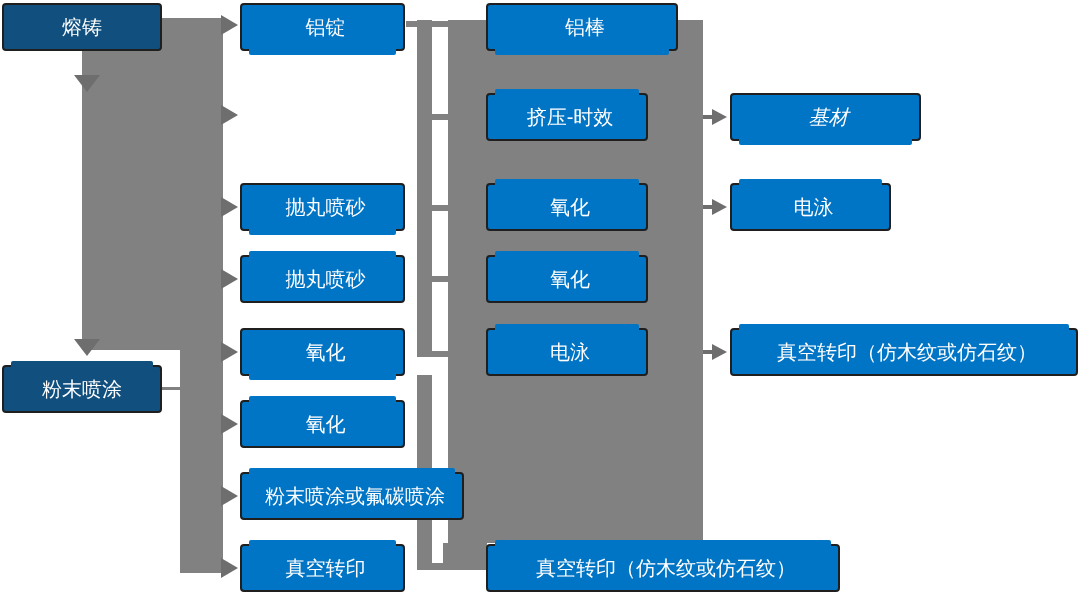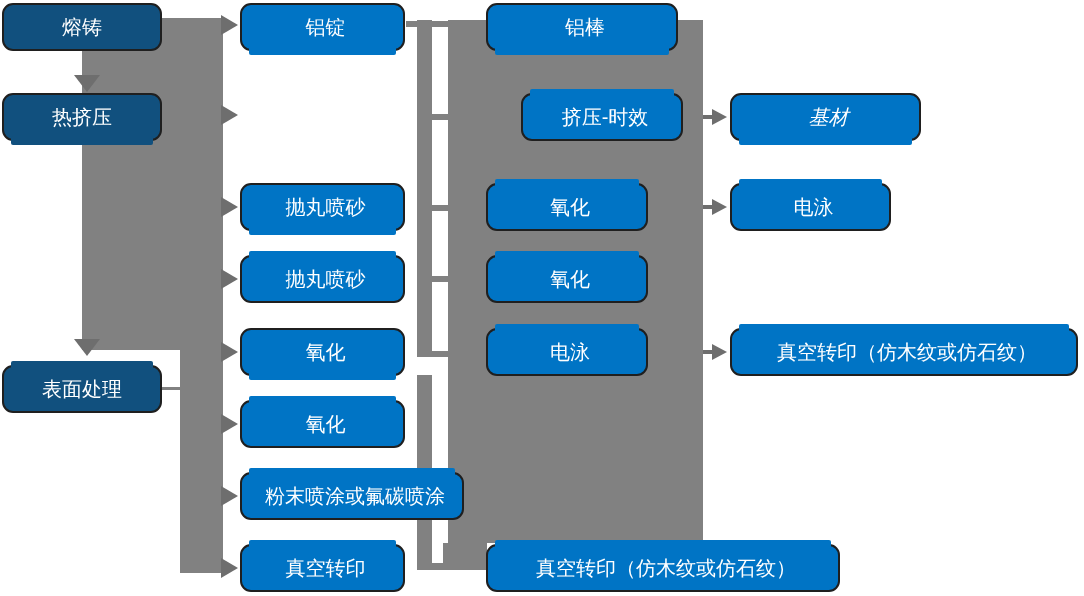--- a/index.html
+++ b/index.html
@@ -28,21 +28,21 @@
     border-top:17px solid var(--arrow-gray,#6e6e6e);
   }
   .tail{position:absolute;background:var(--arrow-gray,#6e6e6e);z-index:1;}
   
   .node{
     position:absolute;height:48px;box-sizing:border-box;
     display:flex;align-items:center;justify-content:center;
     color:var(--text,#ffffff);
     font-size:20px;font-weight:500;white-space:nowrap;
     border:2px solid var(--box-border,#1f1f1f);
-    border-radius:11px;
+    border-radius:4px;
     z-index:2;
   }
   .c1{background:var(--dark-blue,#11507e);}
   .c2{background:var(--bright-blue,#0074c5);padding-left:6px;}
   .node::after{
     content:"";position:absolute;left:7px;right:7px;height:9px;
     background:inherit;z-index:-1;border-radius:2px;
   }
   .node.sliver-top::after{top:-6px;}
   .node.sliver-bottom::after{bottom:-6px;}
@@ -83,33 +83,32 @@
   <div class="arrow-right" style="left:221px;top:558px;"></div>
 
   <div class="tail" style="left:703px;top:115px;width:12px;height:4px;"></div>
   <div class="arrow-right small" style="left:712px;top:109px;"></div>
   <div class="tail" style="left:703px;top:205px;width:12px;height:4px;"></div>
   <div class="arrow-right small" style="left:712px;top:199px;"></div>
   <div class="tail" style="left:703px;top:350px;width:12px;height:4px;"></div>
   <div class="arrow-right small" style="left:712px;top:344px;"></div>
 
   <div class="node c1 no-sliver" style="left:2px;top:3px;width:160px;">熔铸</div>
-  <div class="node c1 sliver-bottom" style="left:2px;top:93px;width:160px;">热挤压</div>
-  <div class="node c1 sliver-top" style="left:2px;top:365px;width:160px;">表面处理</div>
+  <div class="node c1 sliver-top" style="left:2px;top:365px;width:160px;">粉末喷涂</div>
 
   <div class="node c2 sliver-bottom" style="left:240px;top:3px;width:165px;">铝锭</div>
   <div class="node c2 sliver-bottom" style="left:240px;top:183px;width:165px;">抛丸喷砂</div>
   <div class="node c2 sliver-top" style="left:240px;top:255px;width:165px;">抛丸喷砂</div>
   <div class="node c2 sliver-bottom" style="left:240px;top:328px;width:165px;">氧化</div>
   <div class="node c2 sliver-top" style="left:240px;top:400px;width:165px;">氧化</div>
   <div class="node c2 sliver-top" style="left:240px;top:472px;width:224px;">粉末喷涂或氟碳喷涂</div>
   <div class="node c2 sliver-top" style="left:240px;top:544px;width:165px;">真空转印</div>
 
   <div class="node c2 sliver-bottom" style="left:486px;top:3px;width:192px;">铝棒</div>
-  <div class="node c2 sliver-top" style="left:486px;top:93px;width:162px;margin-left:35px;">挤压-时效</div>
+  <div class="node c2 sliver-top" style="left:486px;top:93px;width:162px;">挤压-时效</div>
   <div class="node c2 sliver-top" style="left:486px;top:183px;width:162px;">氧化</div>
   <div class="node c2 sliver-top" style="left:486px;top:255px;width:162px;">氧化</div>
   <div class="node c2 sliver-top" style="left:486px;top:328px;width:162px;">电泳</div>
   <div class="node c2 sliver-top" style="left:486px;top:544px;width:354px;">真空转印（仿木纹或仿石纹）</div>
 
   <div class="node c2 sliver-bottom" style="left:730px;top:93px;width:191px;font-style:italic;">基材</div>
   <div class="node c2 sliver-top" style="left:730px;top:183px;width:161px;">电泳</div>
   <div class="node c2 sliver-top" style="left:730px;top:328px;width:348px;">真空转印（仿木纹或仿石纹）</div>
 
 </div>

